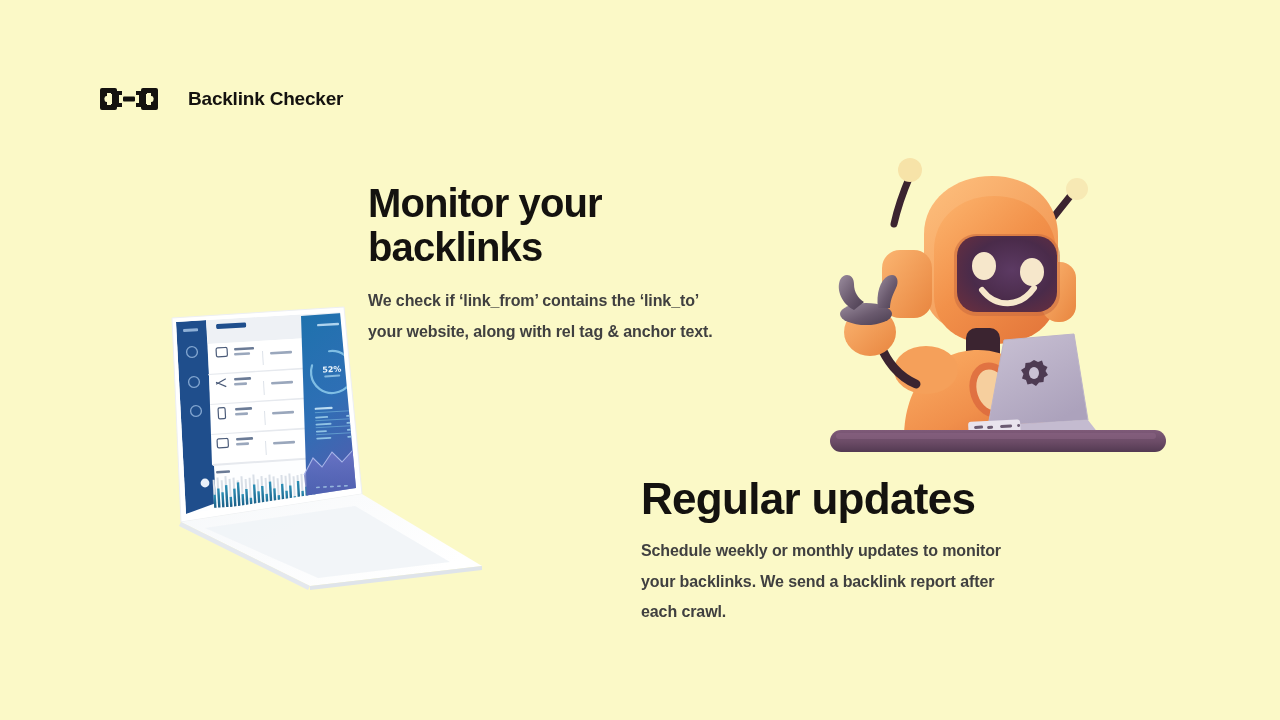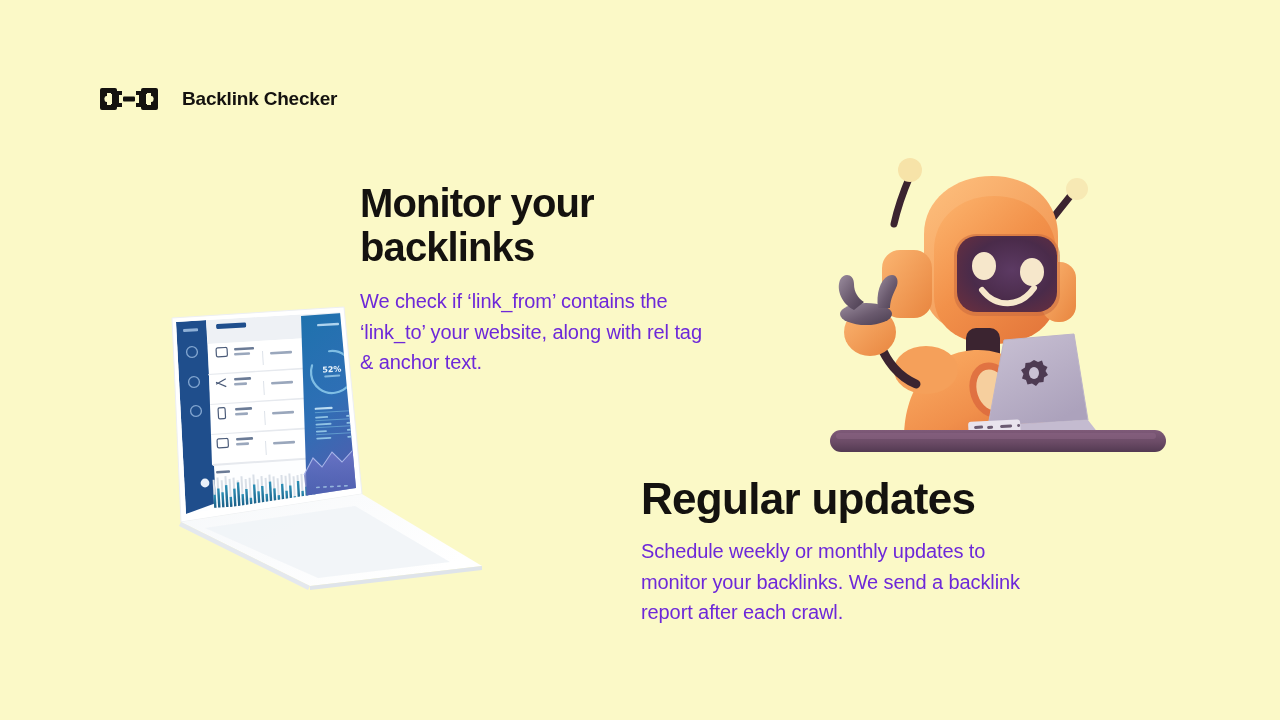--- a/index.html
+++ b/index.html
@@ -22,39 +22,39 @@
     background: #FBF9C7;
   }
 
   
   .brand {
     position: absolute;
     left: 98px;
     top: 84px;
     display: flex;
     align-items: center;
-    gap: 22px;
+    gap: 28px;
   }
   .brand-logo {
     width: 62px;
     height: 30px;
     display: block;
   }
   .brand-name {
     font-size: 19px;
     font-weight: 700;
     color: #14120F;
     letter-spacing: -0.2px;
     white-space: nowrap;
   }
 
   
   .block-one {
     position: absolute;
-    left: 360px;
+    left: 368px;
     top: 181px;
     width: 345px;
   }
   .block-two {
     position: absolute;
     left: 641px;
     top: 479px;
     width: 390px;
   }
   .headline {
@@ -64,24 +64,24 @@
     color: #14120F;
     letter-spacing: -0.9px;
     margin: 0;
   }
   .headline-2 {
     font-size: 44px;
     line-height: 40px;
     letter-spacing: -0.7px;
   }
   .body-copy {
-    font-size: 20px;
+    font-size: 16px;
     line-height: 30.5px;
-    font-weight: 400;
-    color: #6d28d9;
+    font-weight: 700;
+    color: #404040;
     letter-spacing: -0.1px;
     margin: 0;
   }
   .block-one .body-copy { margin-top: 17px; }
   .block-two .body-copy { margin-top: 17px; }
 
   
   .laptop-illo {
     position: absolute;
     left: 150px;

